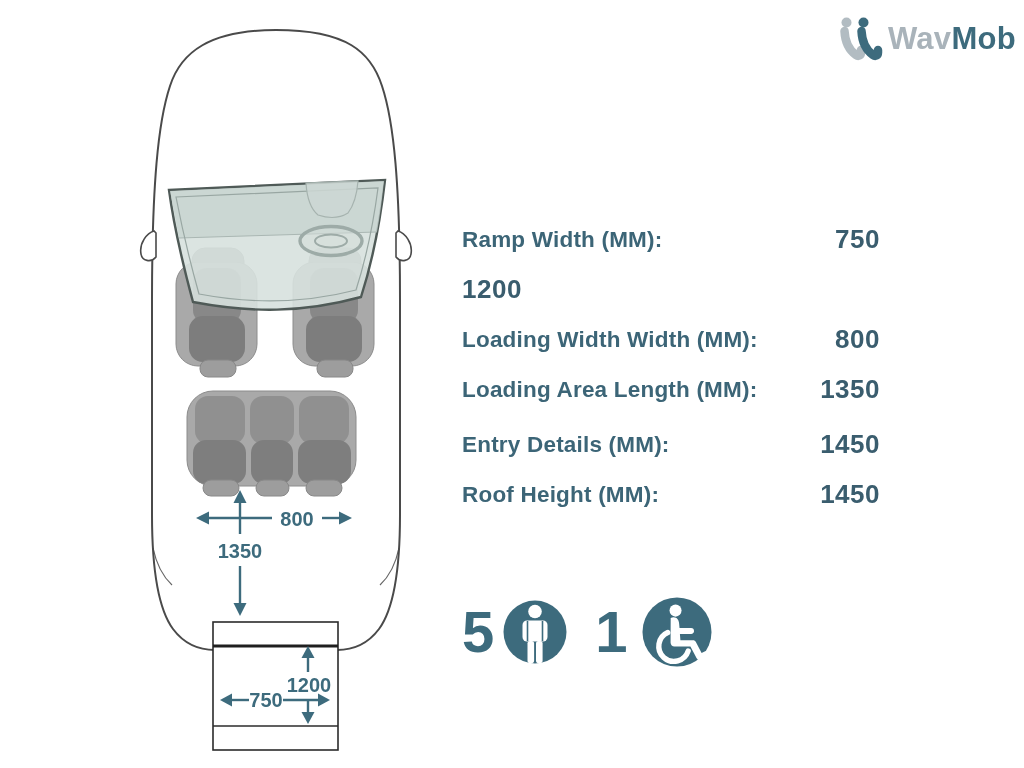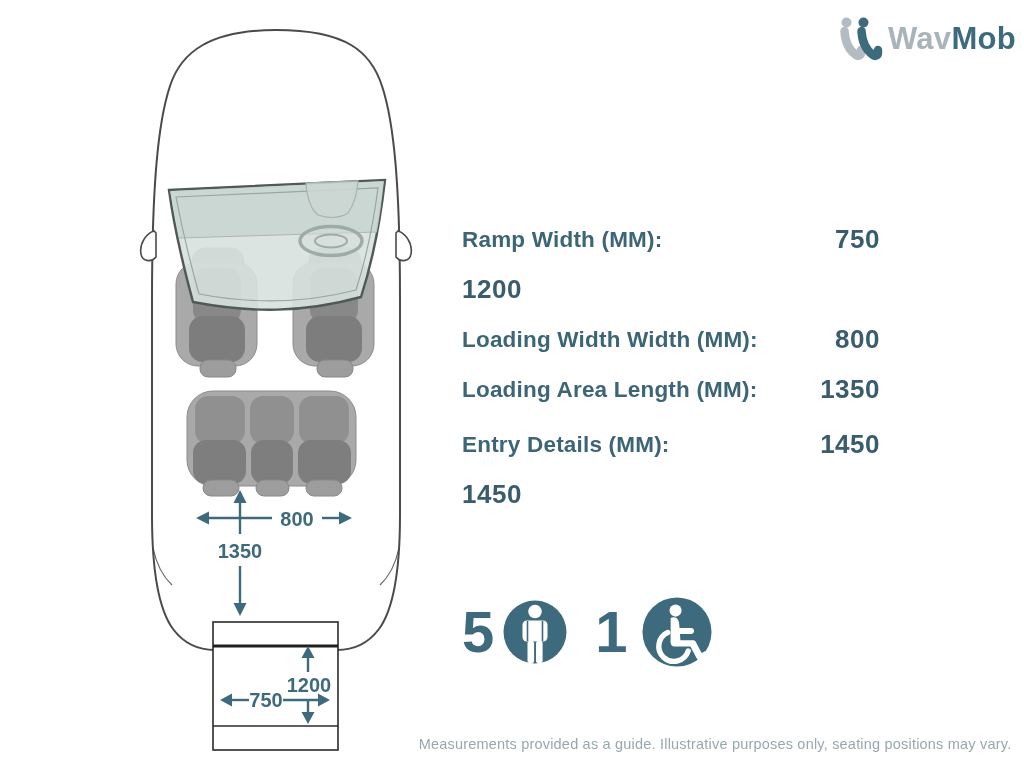--- a/index.html
+++ b/index.html
@@ -158,20 +158,21 @@
         <span class="spec-label">Loading Area Length (MM):</span>
         <span class="spec-value">1350</span>
       </div>
     </div>
     <div class="spec-group">
       <div class="spec-row">
         <span class="spec-label">Entry Details (MM):</span>
         <span class="spec-value">1450</span>
       </div>
       <div class="spec-row">
+        <span class="spec-label">Roof Height (MM):</span>
         <span class="spec-value">1450</span>
       </div>
     </div>
   </div>
 
   <div class="capacity">
     <span class="cap-num n5">5</span>
     <svg width="64" height="68" viewBox="0 0 64 68">
       <circle cx="32" cy="34" r="31.5" fill="#3d6b7d"></circle>
       <circle cx="32" cy="13.5" r="6.8" fill="#ffffff"></circle>
@@ -186,15 +187,14 @@
       <circle cx="36" cy="36" r="35.5" fill="#3d6b7d"></circle>
       <circle cx="34.5" cy="14" r="6.2" fill="#ffffff"></circle>
       <path d="M29.5 21.5 C35 19.5 38 23 38.2 27.5 L38.6 32 L50.5 32 C52.5 32 53.5 33.3 53.5 35
                C53.5 36.8 52.4 38 50.5 38 L39 38 L39.5 44.5 L52.5 44.5 C53.8 44.5 54.8 45.2 55.4 46.3
                L61.3 57.6 L64.4 56.1 C65.9 55.4 67.3 56 67.9 57.4 C68.5 58.8 67.9 60.2 66.5 60.9
                L59.6 64.2 C58.3 64.8 56.9 64.4 56.2 63.1 L49.8 50.8 L33.4 50.8 C31 50.8 29.6 49.3 29.4 47 Z" fill="#ffffff"></path>
       <path d="M26.5 36.5 A 15.5 15.5 0 1 0 47.5 55.5" stroke="#ffffff" stroke-width="5.5" fill="none" stroke-linecap="round"></path>
     </svg>
   </div>
 
-  <div class="footer">Measurements provided as a guide. Illustrative purposes only, seating positions may vary.</div>
 
 </div>
 
 </body></html>

